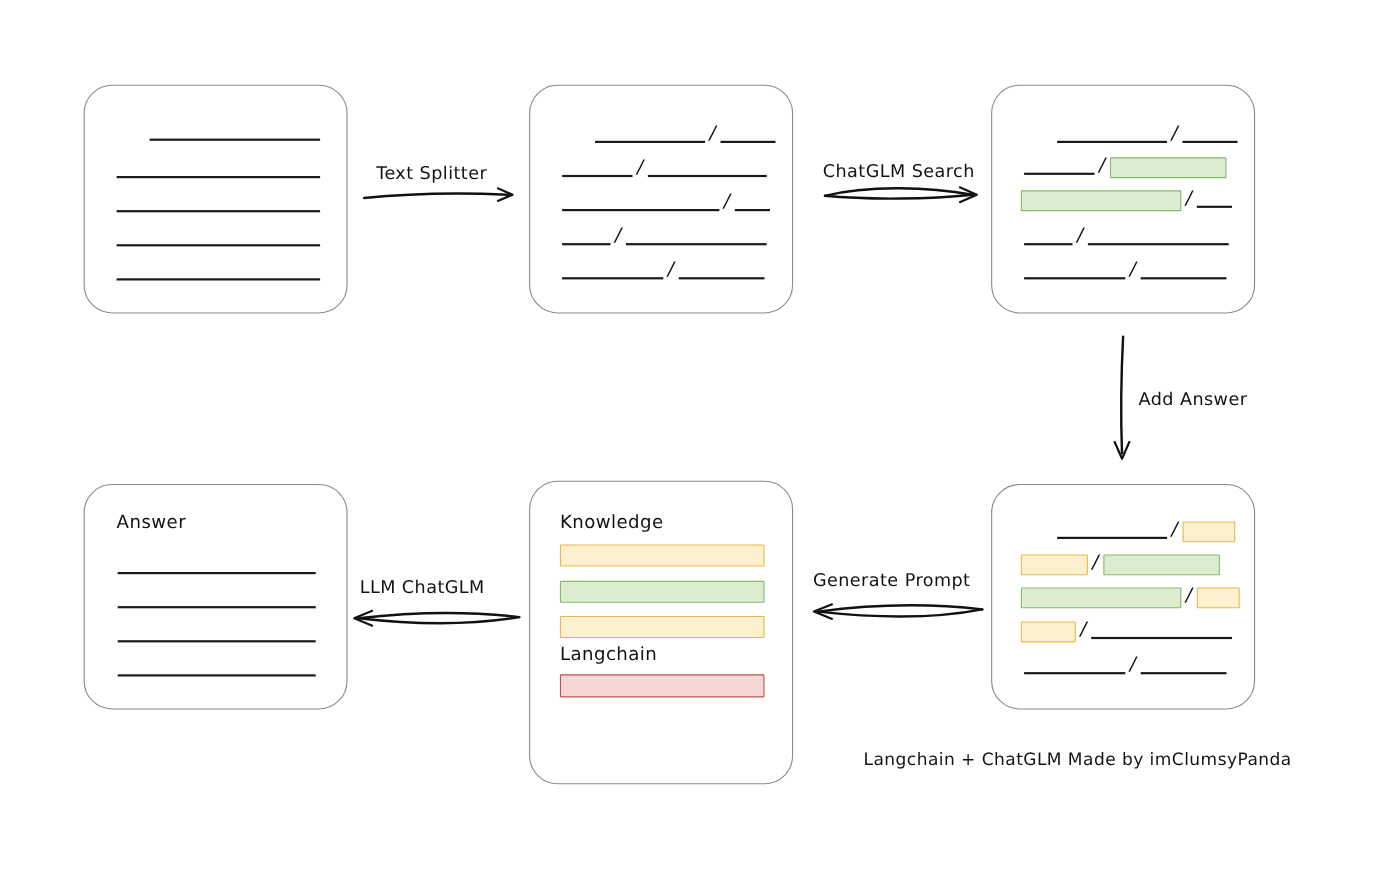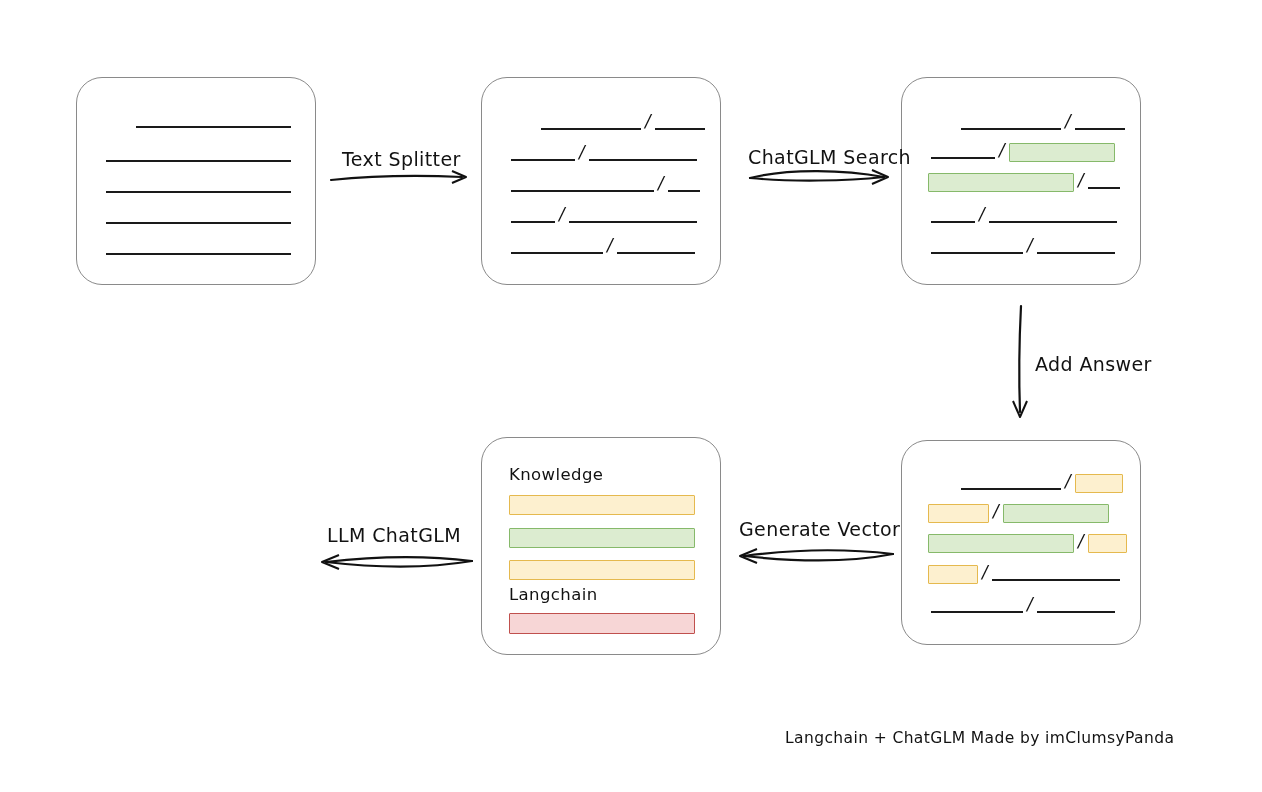--- a/index.html
+++ b/index.html
@@ -65,21 +65,21 @@
     position: absolute;
     font-family: "DejaVu Sans", sans-serif;
     color: #121212;
     white-space: nowrap;
     letter-spacing: 0.4px;
   }
   .box-title {
     font-size: 16.5px;
   }
   .edge-label {
-    font-size: 19px;
+    font-size: 16px;
   }
   .footer-label {
     font-size: 15.5px;
   }
 
   
   #arrows {
     position: absolute;
     left: 0;
     top: 0;
@@ -223,43 +223,58 @@
       <span class="slash">/</span>
       <div class="seg-line" style="width:128px;"></div>
     </div>
     <div class="row" style="left:29px; top:156px;">
       <div class="seg-line" style="width:92px;"></div>
       <span class="slash">/</span>
       <div class="seg-line" style="width:78px;"></div>
     </div>
   </div>
 
-  <div class="doc-box" style="left:481px; top:437px; width:240px; height:218px;">
+  <div class="doc-box" style="left:481px; top:437px; width:240px; height:276px;">
     <span class="hand box-title" style="left:27px; top:27px; position:absolute;">Knowledge</span>
     <div class="row" style="left:27px; top:58px;">
       <div class="chip yellow" style="width:186px; height:20px;"></div>
     </div>
     <div class="row" style="left:27px; top:91px;">
       <div class="chip green" style="width:186px; height:20px;"></div>
     </div>
     <div class="row" style="left:27px; top:123px;">
       <div class="chip yellow" style="width:186px; height:20px;"></div>
     </div>
     <span class="hand box-title" style="left:27px; top:147px; position:absolute;">Langchain</span>
     <div class="row" style="left:27px; top:176px;">
       <div class="chip red" style="width:186px; height:21px;"></div>
     </div>
   </div>
 
+  <div class="doc-box" style="left:76px; top:440px; width:240px; height:205px;">
+    <span class="hand box-title" style="left:29px; top:24px; position:absolute;">Answer</span>
+    <div class="row" style="left:30px; top:65px;">
+      <div class="seg-line" style="width:180px;"></div>
+    </div>
+    <div class="row" style="left:30px; top:96px;">
+      <div class="seg-line" style="width:180px;"></div>
+    </div>
+    <div class="row" style="left:30px; top:127px;">
+      <div class="seg-line" style="width:180px;"></div>
+    </div>
+    <div class="row" style="left:30px; top:158px;">
+      <div class="seg-line" style="width:180px;"></div>
+    </div>
+  </div>
 
   <span class="hand edge-label" style="left:342px; top:148px;">Text Splitter</span>
 
   <span class="hand edge-label" style="left:748px; top:146px;">ChatGLM Search</span>
 
   <span class="hand edge-label" style="left:1035px; top:353px;">Add Answer</span>
 
-  <span class="hand edge-label" style="left:739px; top:518px;">Generate Vector</span>
+  <span class="hand edge-label" style="left:739px; top:518px;">Generate Prompt</span>
 
   <span class="hand edge-label" style="left:327px; top:524px;">LLM ChatGLM</span>
 
-  <span class="hand footer-label" style="left:785px; top:681px;margin-top:48px;">Langchain + ChatGLM Made by imClumsyPanda</span>
+  <span class="hand footer-label" style="left:785px; top:681px;">Langchain + ChatGLM Made by imClumsyPanda</span>
 
 </div>
 
 </body></html>

